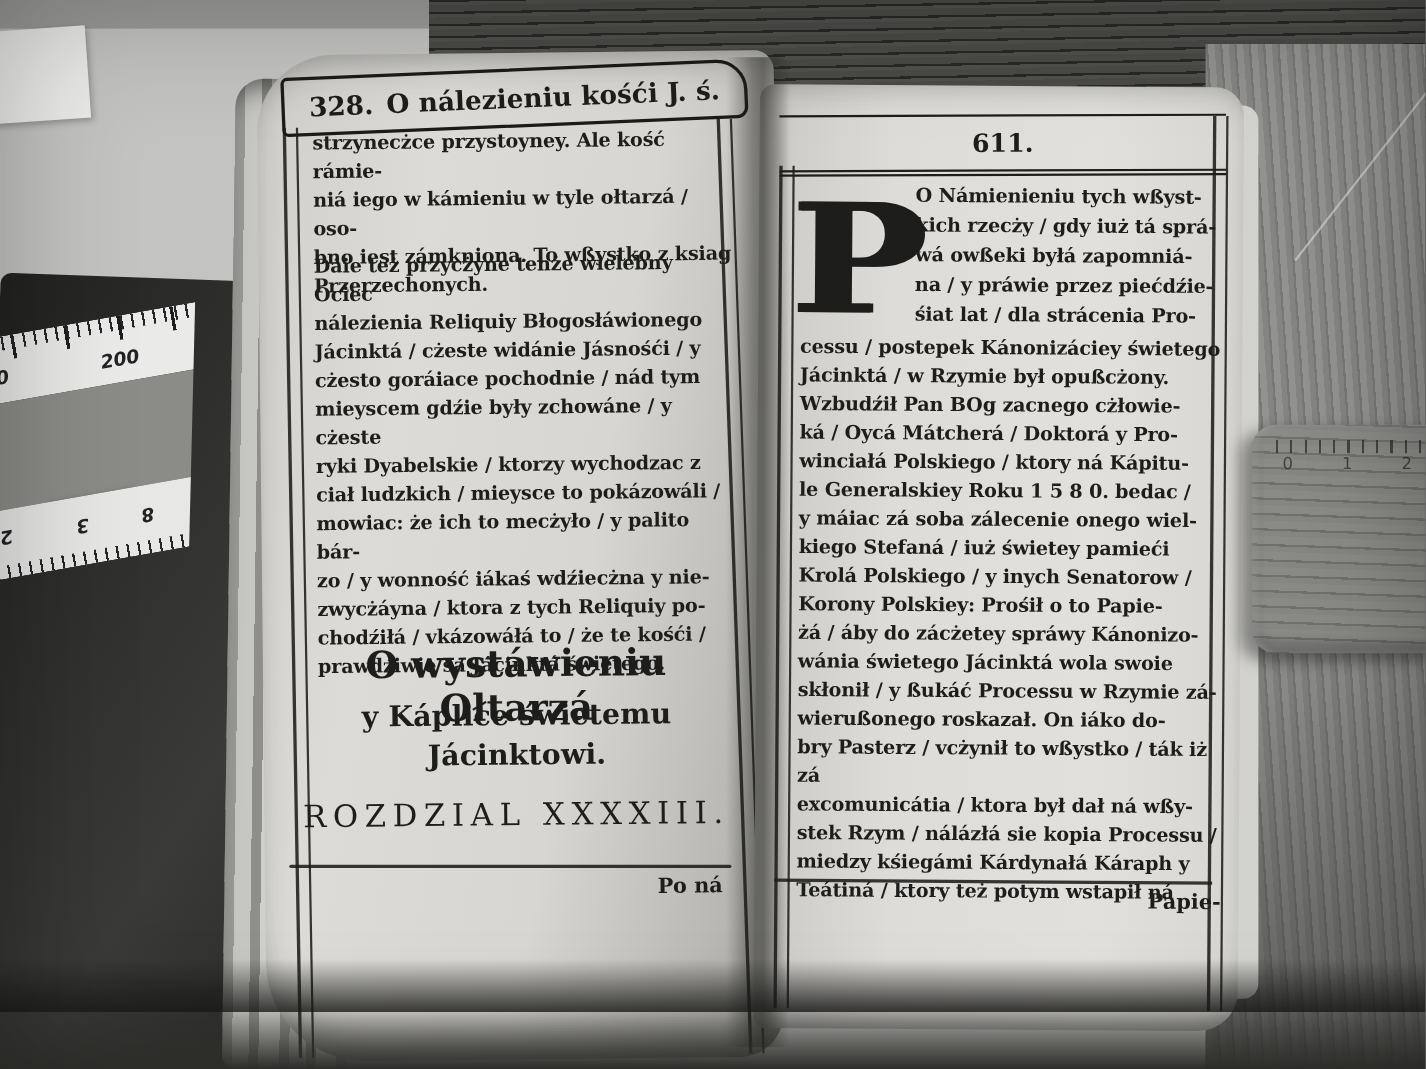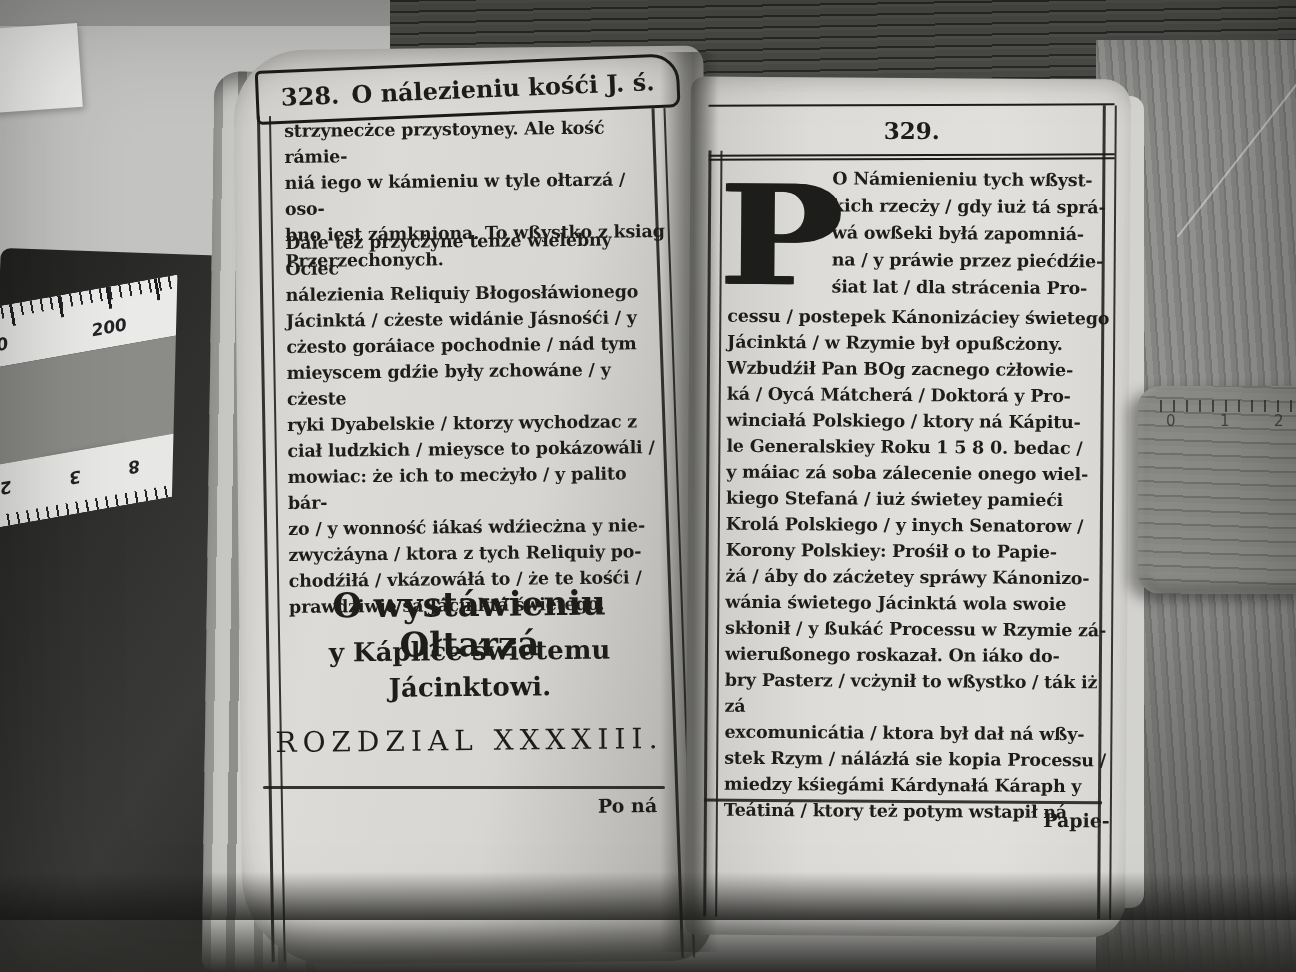--- a/index.html
+++ b/index.html
@@ -169,21 +169,21 @@
     <div class="abs heading2" style="left:30px;top:588px;width:400px;">y Káplice świetemu</div>
     <div class="abs heading2" style="left:30px;top:624px;width:400px;">Jácinktowi.</div>
     <div class="abs chapter" style="left:24px;top:676px;width:410px;">ROZDZIAL XXXXIII.</div>
     <div class="abs rule" style="left:22px;top:738px;width:402px;height:3px;transform:rotate(.6deg);border-radius:2px;"></div>
     <div class="abs catchword" style="left:290px;top:748px;width:126px;">Po ná</div>
   </div>
 
   <div class="abs page-right">
 
     <div class="abs" style="left:18px;top:26px;width:406px;height:48px;border-top:2px solid #1d1d1b;border-bottom:6px double #1d1d1b;display:flex;align-items:center;justify-content:center;gap:34px;font-size:23px;font-weight:700;transform:rotate(-.6deg);">
-      <span>329.</span>
+      <span>611.</span>
     </div>
 
     <div class="abs rule" style="left:18px;top:74px;width:3px;height:766px;"></div>
     <div class="abs rule" style="left:30px;top:74px;width:2px;height:766px;"></div>
     <div class="abs rule" style="left:412px;top:26px;width:3px;height:814px;"></div>
     <div class="abs rule" style="left:424px;top:26px;width:2px;height:814px;"></div>
 
     <div class="abs dropcap" style="left:28px;top:84px;">P</div>
     <div class="abs lines blk" style="left:142px;top:88px;width:282px;line-height:27px;">O Námienieniu tych wßyst-
 kich rzecży / gdy iuż tá sprá-

